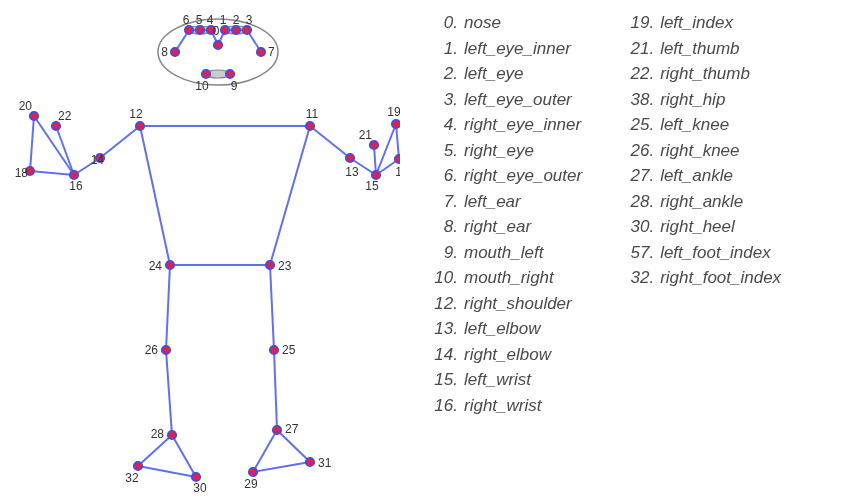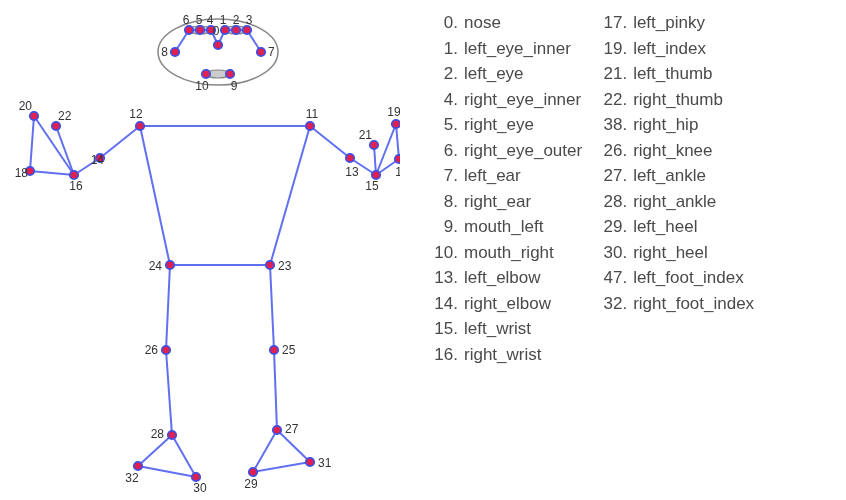--- a/index.html
+++ b/index.html
@@ -1,19 +1,19 @@
 <!DOCTYPE html>
 <html><head>
 <meta charset="utf-8">
 <style>
   html,body{margin:0;padding:0;background:#fff;font-family:Arial,Helvetica,sans-serif;color:#4a4a4a;}
   .container{width:846px;height:500px;position:relative;display:flex;}
   .diagram{position:relative;width:400px;height:500px;flex-shrink:0;}
   svg{position:absolute;left:0;top:0;width:400px;height:500px;}
-  .legend{flex:1;display:flex;gap:17px;padding:10px 10px 1px 30px;font-size:17px;line-height:1.5;}
+  .legend{flex:1;display:flex;gap:44px;padding:10px 10px 1px 30px;font-size:17px;line-height:1.5;font-style:italic;}
   .col{display:flex;flex-direction:column;}
   .row{white-space:nowrap;}
   .idx{display:inline-block;width:28px;text-align:right;margin-right:6px;}
   .pt-label{font-size:12px;fill:#333;font-family:Arial,Helvetica,sans-serif;}
   .pt{stroke:#4050e0;stroke-width:1.8;fill:#e02050;}
   .edge{stroke:#6070f0;stroke-width:2;fill:none;}
   .head-oval{stroke:#888;stroke-width:1.5;fill:none;}
   .mouth-oval{stroke:#888;stroke-width:1.2;fill:#ccc;}
 </style>
 </head>
@@ -132,40 +132,41 @@
           <text x="318" y="467" text-anchor="start" class="pt-label">31</text>
           <text x="132" y="482" text-anchor="middle" class="pt-label">32</text>
         </g>
     </svg>
   </div>
   <div class="legend">
     <div class="col" id="col0">
         <div class="row"><span class="idx">0.</span><span>nose</span></div>
         <div class="row"><span class="idx">1.</span><span>left_eye_inner</span></div>
         <div class="row"><span class="idx">2.</span><span>left_eye</span></div>
+        <div class="row"><span class="idx">3.</span><span>left_eye_outer</span></div>
         <div class="row"><span class="idx">4.</span><span>right_eye_inner</span></div>
         <div class="row"><span class="idx">5.</span><span>right_eye</span></div>
         <div class="row"><span class="idx">6.</span><span>right_eye_outer</span></div>
         <div class="row"><span class="idx">7.</span><span>left_ear</span></div>
         <div class="row"><span class="idx">8.</span><span>right_ear</span></div>
         <div class="row"><span class="idx">9.</span><span>mouth_left</span></div>
         <div class="row"><span class="idx">10.</span><span>mouth_right</span></div>
+        <div class="row"><span class="idx">12.</span><span>right_shoulder</span></div>
         <div class="row"><span class="idx">13.</span><span>left_elbow</span></div>
         <div class="row"><span class="idx">14.</span><span>right_elbow</span></div>
         <div class="row"><span class="idx">15.</span><span>left_wrist</span></div>
         <div class="row"><span class="idx">16.</span><span>right_wrist</span></div>
       </div>
     <div class="col" id="col1">
-        <div class="row"><span class="idx">17.</span><span>left_pinky</span></div>
         <div class="row"><span class="idx">19.</span><span>left_index</span></div>
         <div class="row"><span class="idx">21.</span><span>left_thumb</span></div>
         <div class="row"><span class="idx">22.</span><span>right_thumb</span></div>
         <div class="row"><span class="idx">38.</span><span>right_hip</span></div>
+        <div class="row"><span class="idx">25.</span><span>left_knee</span></div>
         <div class="row"><span class="idx">26.</span><span>right_knee</span></div>
         <div class="row"><span class="idx">27.</span><span>left_ankle</span></div>
         <div class="row"><span class="idx">28.</span><span>right_ankle</span></div>
-        <div class="row"><span class="idx">29.</span><span>left_heel</span></div>
         <div class="row"><span class="idx">30.</span><span>right_heel</span></div>
-        <div class="row"><span class="idx">47.</span><span>left_foot_index</span></div>
+        <div class="row"><span class="idx">57.</span><span>left_foot_index</span></div>
         <div class="row"><span class="idx">32.</span><span>right_foot_index</span></div>
       </div>
   </div>
 </div>
 
 </body></html>

